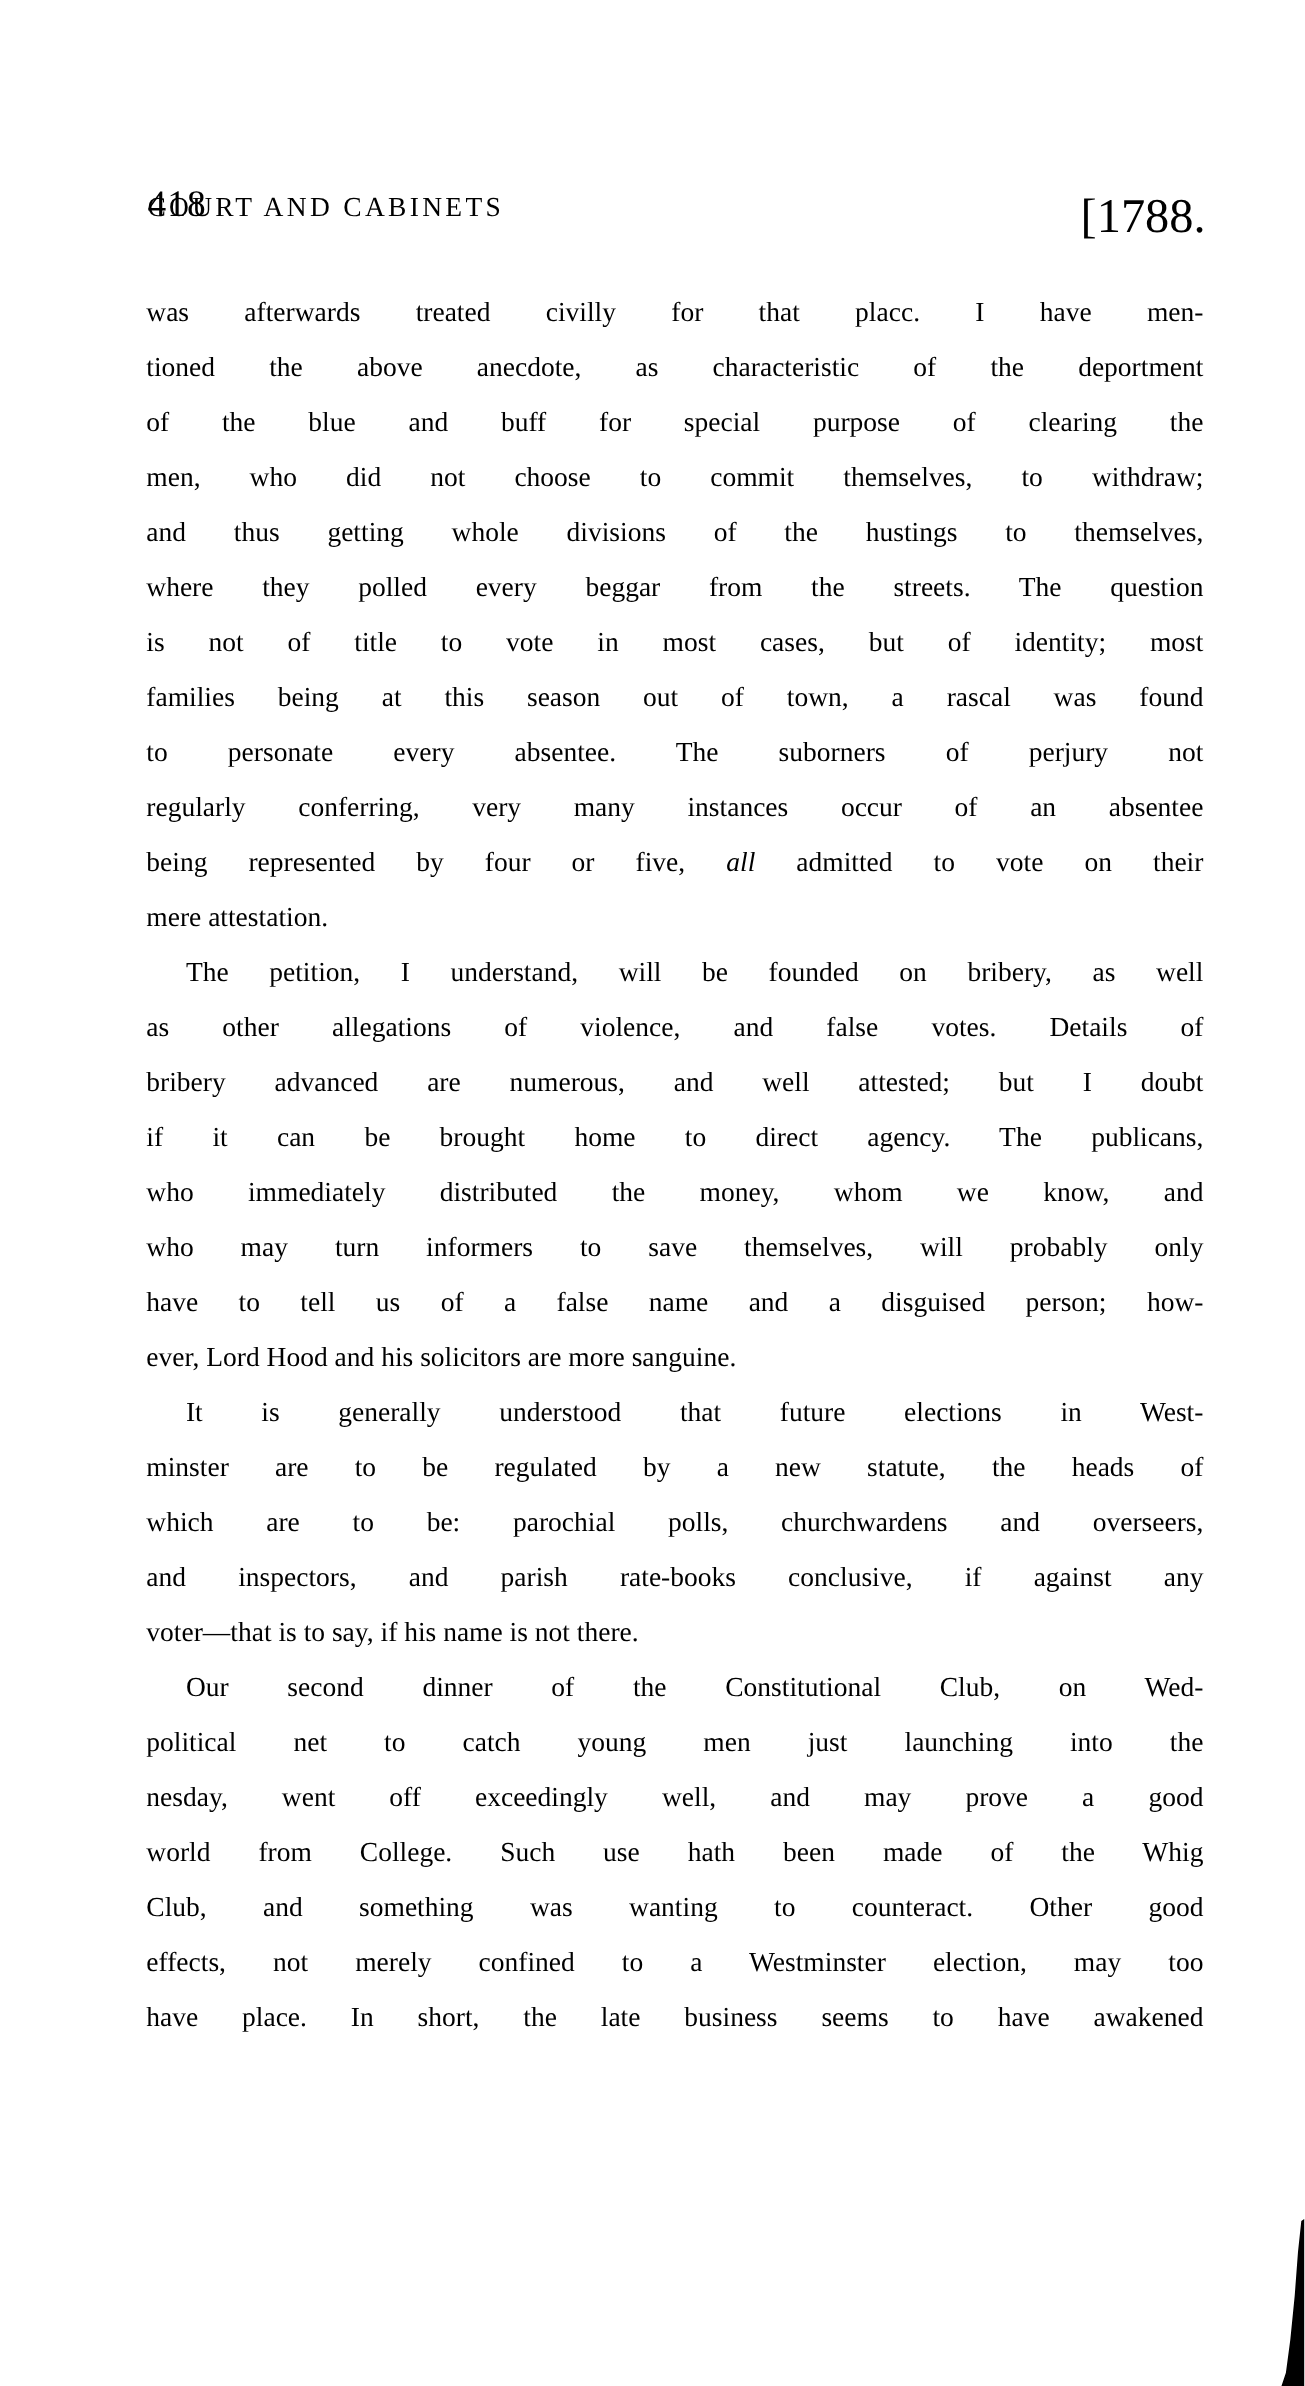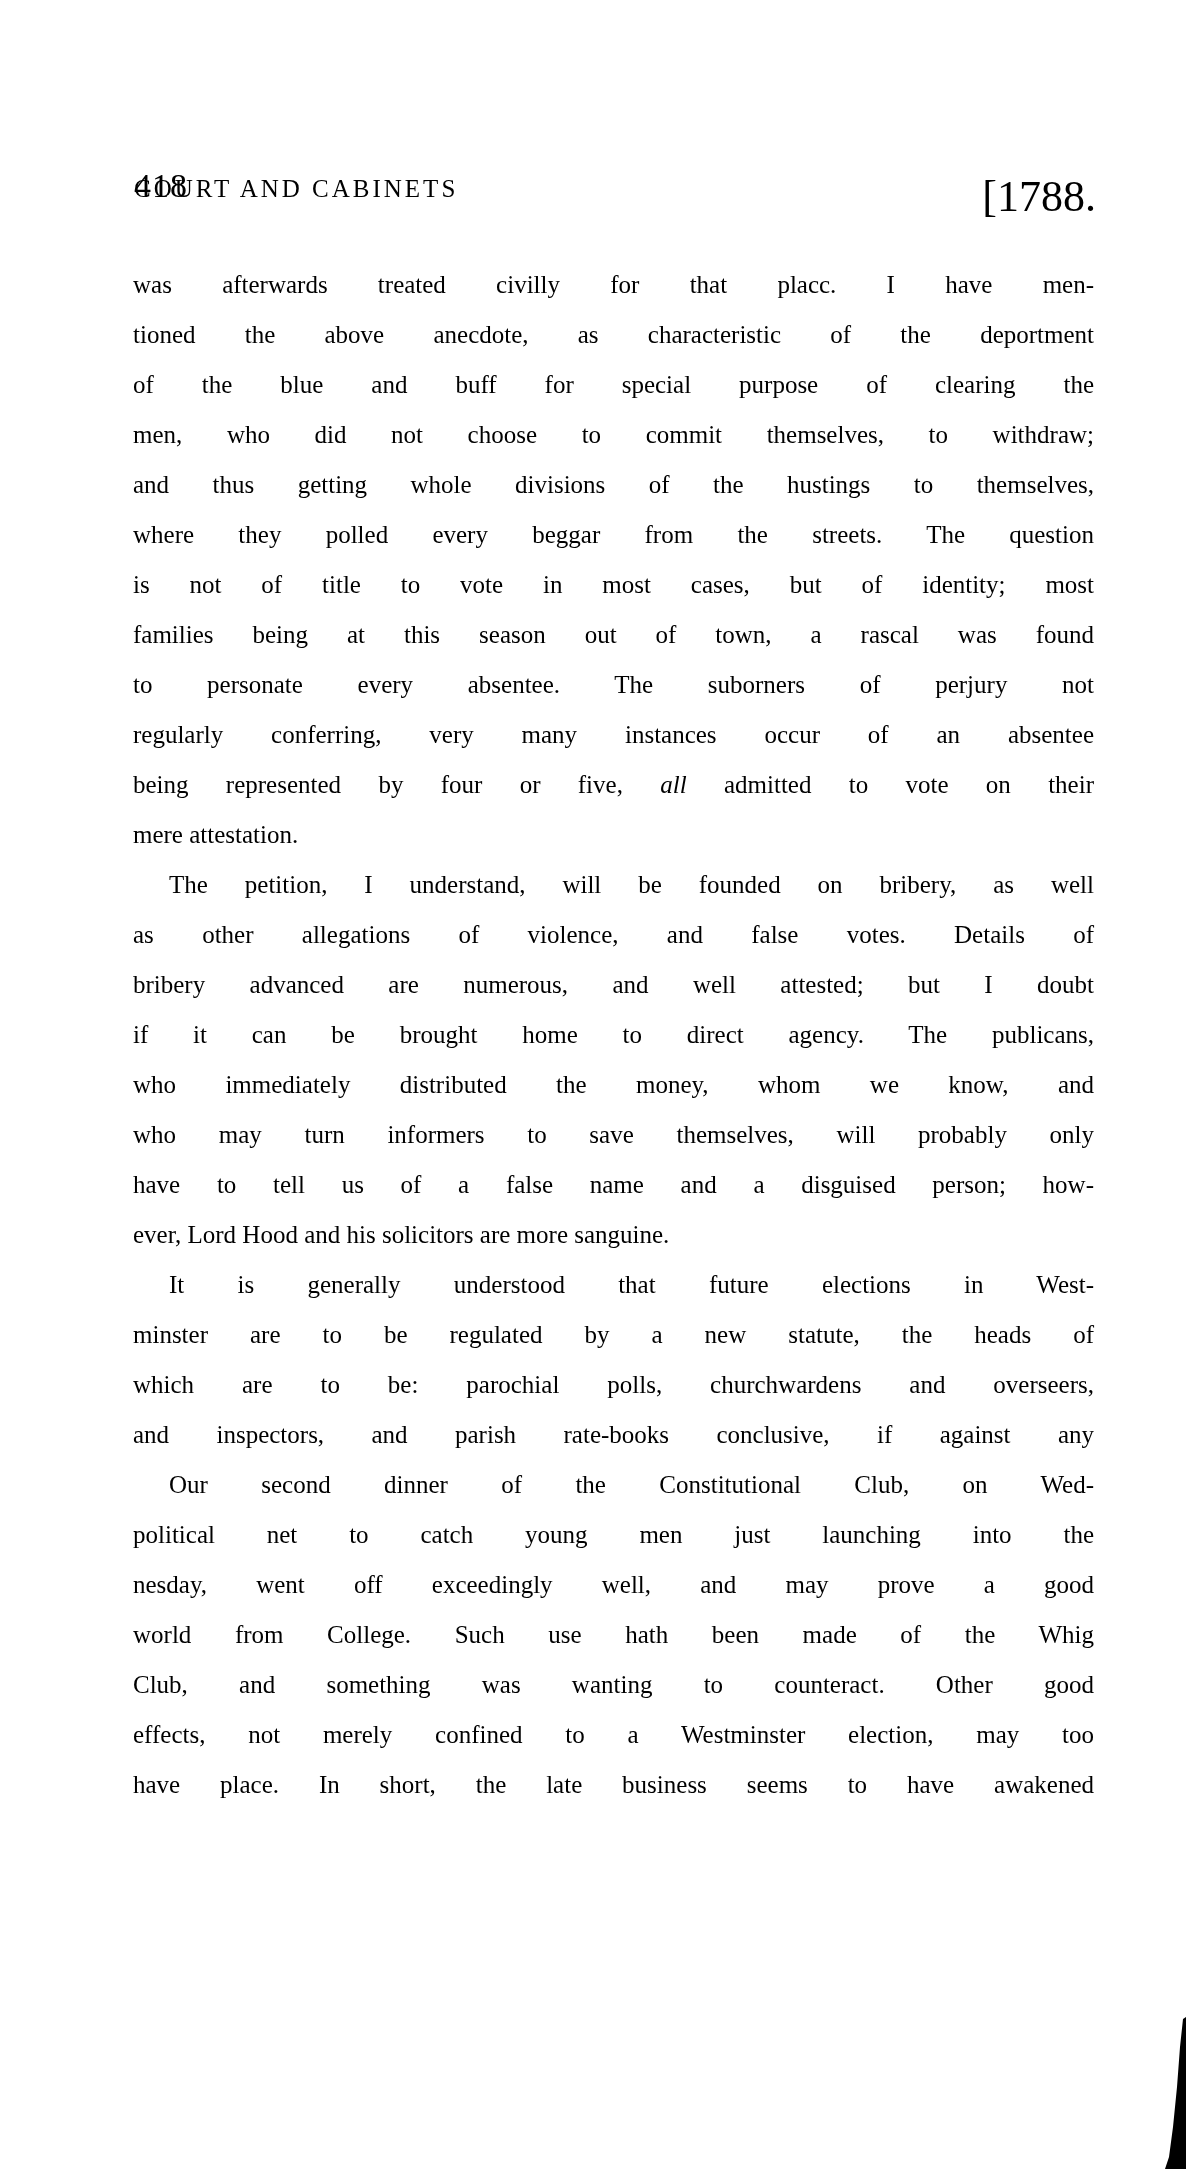--- a/index.html
+++ b/index.html
@@ -122,20 +122,21 @@
       <span class="line">who may turn informers to save themselves, will probably only</span>
       <span class="line">have to tell us of a false name and a disguised person; how-</span>
       <span class="line last">ever, Lord Hood and his solicitors are more sanguine.</span>
     </div>
 
     <div class="paragraph">
       <span class="line indent">It is generally understood that future elections in West-</span>
       <span class="line">minster are to be regulated by a new statute, the heads of</span>
       <span class="line">which are to be: parochial polls, churchwardens and overseers,</span>
       <span class="line">and inspectors, and parish rate-books conclusive, if against any</span>
+      <span class="line last">voter—that is to say, if his name is not there.</span>
     </div>
 
     <div class="paragraph">
       <span class="line indent">Our second dinner of the Constitutional Club, on Wed-</span>
       <span class="line">political net to catch young men just launching into the</span>
       <span class="line">nesday, went off exceedingly well, and may prove a good</span>
       <span class="line">world from College.  Such use hath been made of the Whig</span>
       <span class="line">Club, and something was wanting to counteract.  Other good</span>
       <span class="line">effects, not merely confined to a Westminster election, may too</span>
       <span class="line">have place.  In short, the late business seems to have awakened</span>

